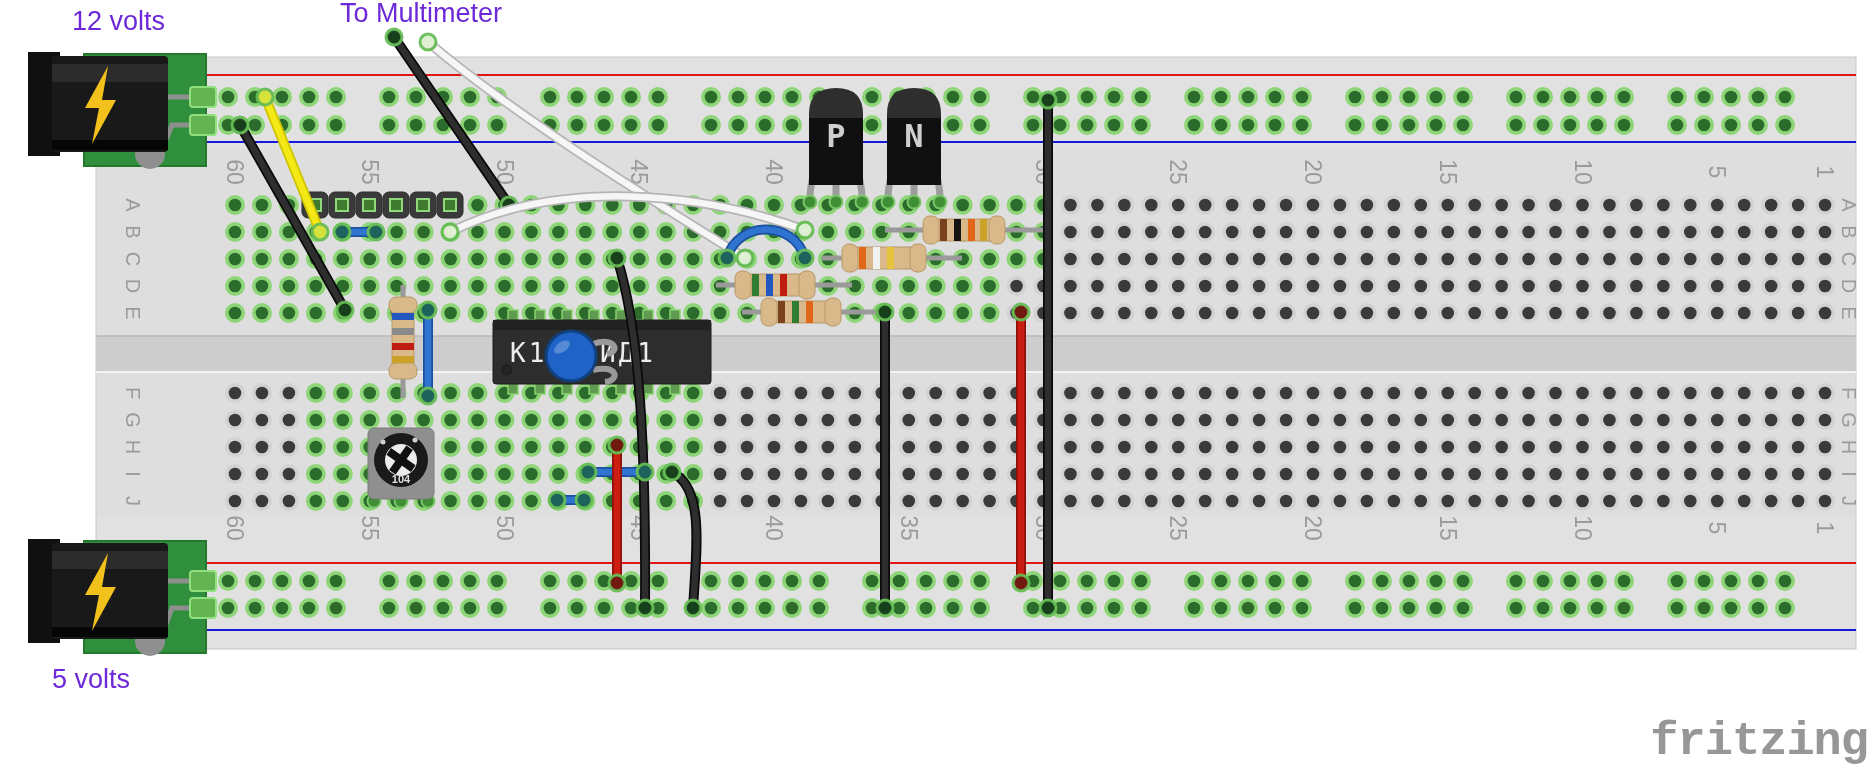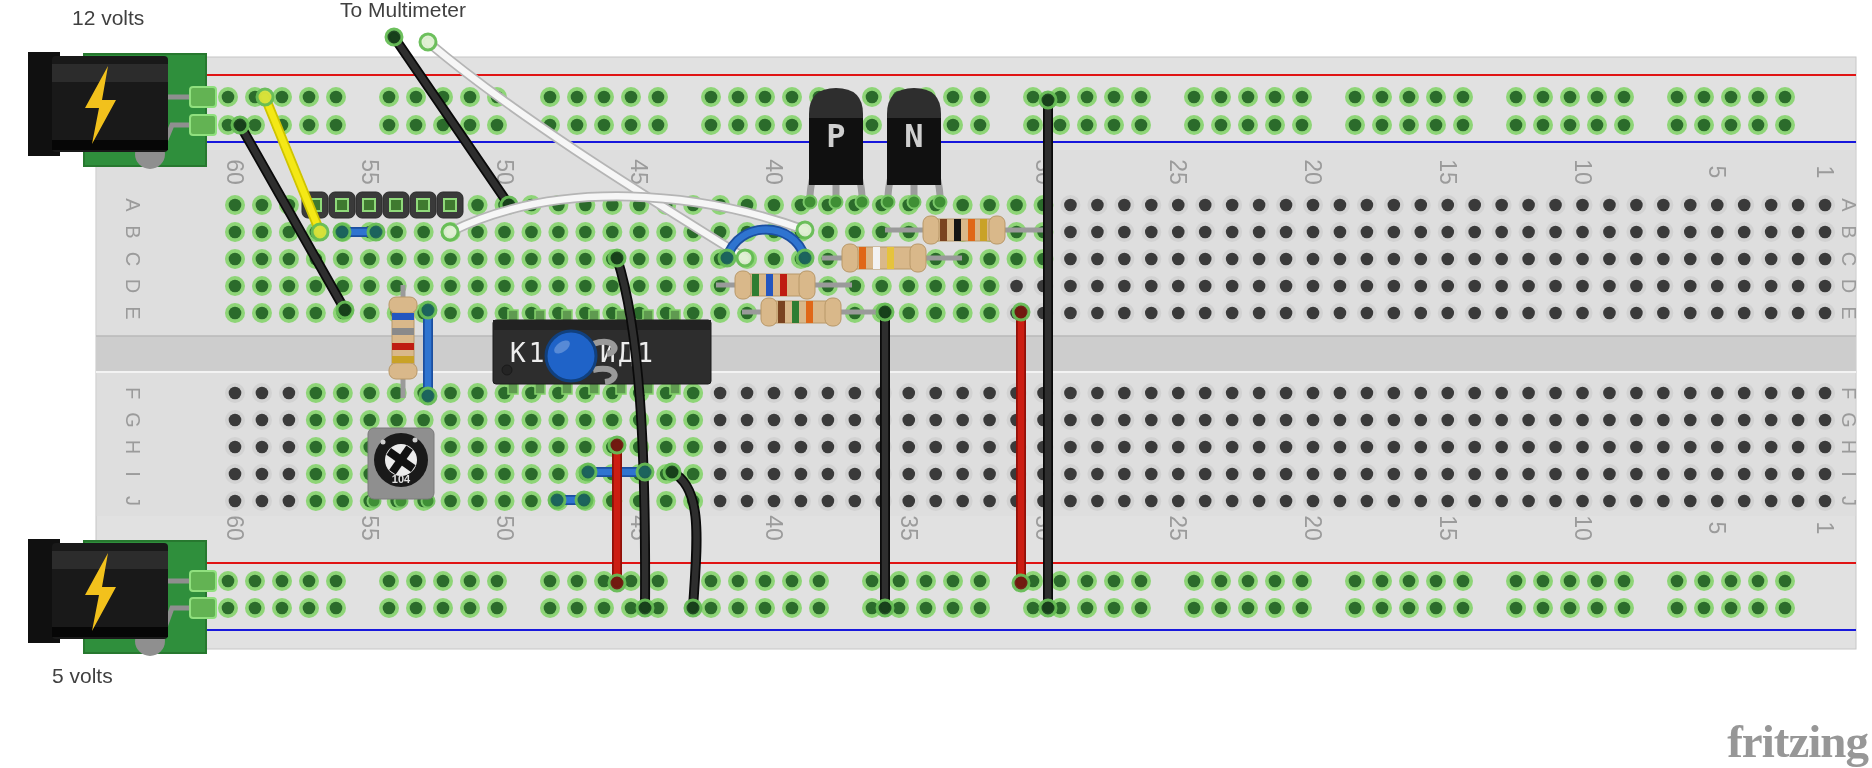--- a/index.html
+++ b/index.html
@@ -1,23 +1,23 @@
 <!DOCTYPE html>
 <html><head>
 <meta charset="utf-8">
 <style>
   html,body{margin:0;padding:0;background:#ffffff;}
   body{width:1872px;height:768px;position:relative;overflow:hidden;
        font-family:"Liberation Sans",sans-serif;}
-  .lbl{position:absolute;font-size:21px;color:#404040;white-space:nowrap;}
+  .lbl{position:absolute;font-size:27px;color:#6d28d9;white-space:nowrap;}
   #lbl12{left:72px;top:6px;}
   #lblMM{left:340px;top:-2px;}
   #lbl5{left:52px;top:664px;}
   .watermark{position:absolute;right:4px;bottom:0px;font-size:47px;font-weight:bold;
-             color:#979797;letter-spacing:-1px;font-family:Liberation Serif, serif;}
+             color:#979797;letter-spacing:-1px;font-family:Liberation Mono, monospace;}
   svg{position:absolute;left:0;top:0;}
 </style>
 </head>
 <body>
 
 <div class="lbl" id="lbl12">12 volts</div>
 <div class="lbl" id="lblMM">To Multimeter</div>
 <div class="lbl" id="lbl5">5 volts</div>
 <div class="watermark">fritzing</div>
 

